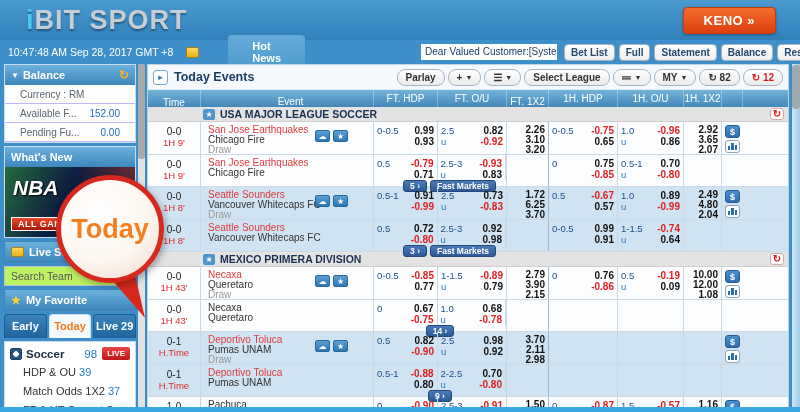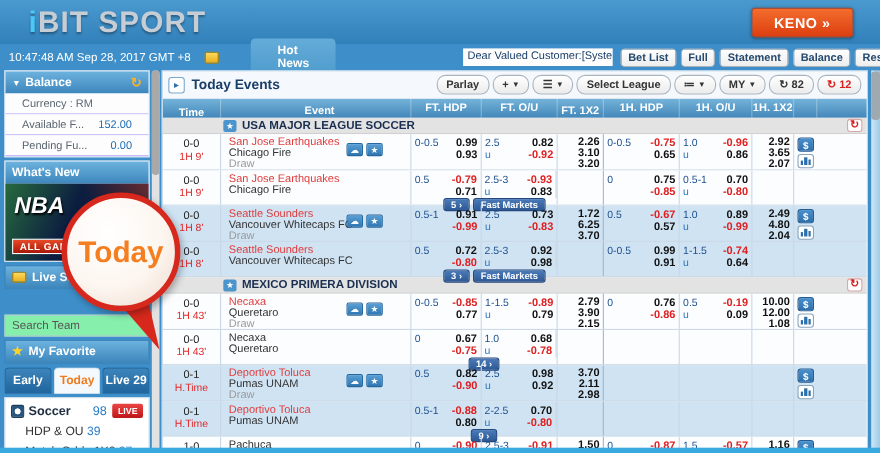--- a/index.html
+++ b/index.html
@@ -34,21 +34,21 @@
   .bal-val { color:#1e6cb5; }
   .nba { height:70px; position:relative; overflow:hidden; color:#fff;
          background:linear-gradient(115deg, rgba(60,170,60,.55), transparent 45%), linear-gradient(250deg, rgba(210,60,30,.45), transparent 40%), #0c1d40; }
   .nba-ball { position:absolute; right:14px; top:14px; width:26px; height:26px; border-radius:50%; background:radial-gradient(circle at 35% 30%,#f09050,#a33c10); }
   .nba-line1 { font-size:21px; font-weight:bold; font-style:italic; padding:12px 0 0 8px; line-height:18px; text-shadow:1px 1px 2px #000;}
   .nba-line2 { font-size:8px; font-weight:bold; color:#ffd95e; padding-left:60px; letter-spacing:1px;}
   .nba-line3 { position:absolute; left:6px; bottom:6px; background:linear-gradient(180deg,#e84a28,#a81808); border:1px solid #fff; font-size:9px; font-weight:bold; padding:1px 6px; letter-spacing:.5px;}
   .bar-btn { background:linear-gradient(180deg,#6cb2de,#3d86bc); border:1px solid #3d86bc; color:#fff; font-weight:bold; font-size:11px; padding:4px 6px; display:flex; align-items:center; gap:5px; cursor:pointer;}
   .tv-icon { width:13px; height:10px; background:linear-gradient(180deg,#ffd95e,#e8ae1e); border:1px solid #a88410; border-radius:2px; flex:none;}
   .star-gold { color:#ffd428; font-size:11px; line-height:10px;}
-  .search-input { width:100%; border:1px solid #b5c6d6; font-size:10.5px; padding:3px 6px; color:#444; background:#86efac;margin-top:20px; }
+  .search-input { width:100%; border:1px solid #b5c6d6; font-size:10.5px; padding:3px 6px; color:#444; background:#bef264; }
   .search-input::placeholder { color:#555; }
   .side-tabs { display:flex; gap:2px; }
   .tab { flex:1; text-align:center; font-size:11px; font-weight:bold; padding:5px 0 6px; border-radius:4px 4px 0 0; background:linear-gradient(180deg,#3c85bb,#1f649c); color:#fff; border:1px solid #1b5d94; border-bottom:none; cursor:pointer; white-space:nowrap;}
   .tab.active { background:#f4f9fd; color:#f07a1e; border-color:#cfe0ee; }
   .sport-panel { flex:1; background:#fff; border:1px solid #c9dcec; padding:2px 0; }
   .sport-row { display:flex; align-items:center; font-size:11.5px; padding:3px 5px 2px; }
   .soccer-icon { width:12px; height:12px; border-radius:2px; background:radial-gradient(circle at 50% 50%, #ffffff 0 2.5px, #28557e 3px); border:1px solid #1c3f60; margin-right:4px; flex:none;}
   .sport-name { font-weight:bold; color:#1e2e40; }
   .sport-count { color:#2a7bc2; margin-left:20px; }
   .live-badge { margin-left:auto; background:linear-gradient(180deg,#ea4545,#bf1717); color:#fff; font-size:8px; font-weight:bold; padding:2px 5px; border-radius:2px; }
@@ -64,21 +64,21 @@
   
   .main { width:642px; margin-left:2px; background:#fff; border:1px solid #bcd4e6; display:flex; flex-direction:column; overflow:hidden; }
   .title-bar { height:25px; flex:none; background:#f5f9fd; display:flex; align-items:center; padding:0 5px; border-bottom:1px solid #dde8f2; }
   .expand-btn { width:15px; height:15px; border:1px solid #7aa8cc; border-radius:3px; color:#2a6fb0; font-size:9px; display:flex; align-items:center; justify-content:center; background:#fff; cursor:pointer; }
   .main-title { color:#1b3e68; font-weight:bold; font-size:12.5px; margin-left:6px; }
   .toolbar { margin-left:auto; display:flex; gap:3px; }
   .tb-btn { background:linear-gradient(180deg,#ffffff,#ebebeb); border:1px solid #aab4be; border-radius:8px; font-size:10px; font-weight:bold; color:#333; padding:2px 8px; display:flex; align-items:center; gap:3px; cursor:pointer; white-space:nowrap;}
   .tb-btn .caret { font-size:7px; }
   .tb-btn.red { color:#d82020; }
 
-  .thead { display:flex; flex:none; background:linear-gradient(180deg,#74b3d9,#4387ba); color:#fff; font-size:10px; font-weight:bold; height:17px; align-items:center; text-align:center; }
+  .thead { display:flex; flex:none; background:linear-gradient(180deg,#74b3d9,#4387ba); color:#fff; font-size:10px; font-weight:normal; height:17px; align-items:center; text-align:center; }
   .thead > div { border-right:1px solid rgba(255,255,255,.3); height:100%; line-height:17px; }
 
   .c-time{width:53px;flex:none} .c-event{width:173px;flex:none} .c-hdp{width:64px;flex:none}
   .c-ou{width:69px;flex:none} .c-x2{width:42px;flex:none} .c-hdp2{width:69px;flex:none}
   .c-ou2{width:66px;flex:none} .c-x22{width:38px;flex:none} .c-tools{width:21px;flex:none}
 
   .events-body { overflow:hidden; flex:1; }
   .league-row { display:flex; align-items:center; background:#e3e3e3; height:15px; padding-left:55px; border-bottom:1px solid #cfcfcf;}
   .league-star { width:12px; height:11px; background:#4c94cc; border-radius:2px; color:#fff; font-size:8px; line-height:11px; text-align:center; cursor:pointer; flex:none;}
   .league-name { font-size:10.5px; font-weight:bold; color:#1a2f50; margin-left:5px; white-space:nowrap;}

